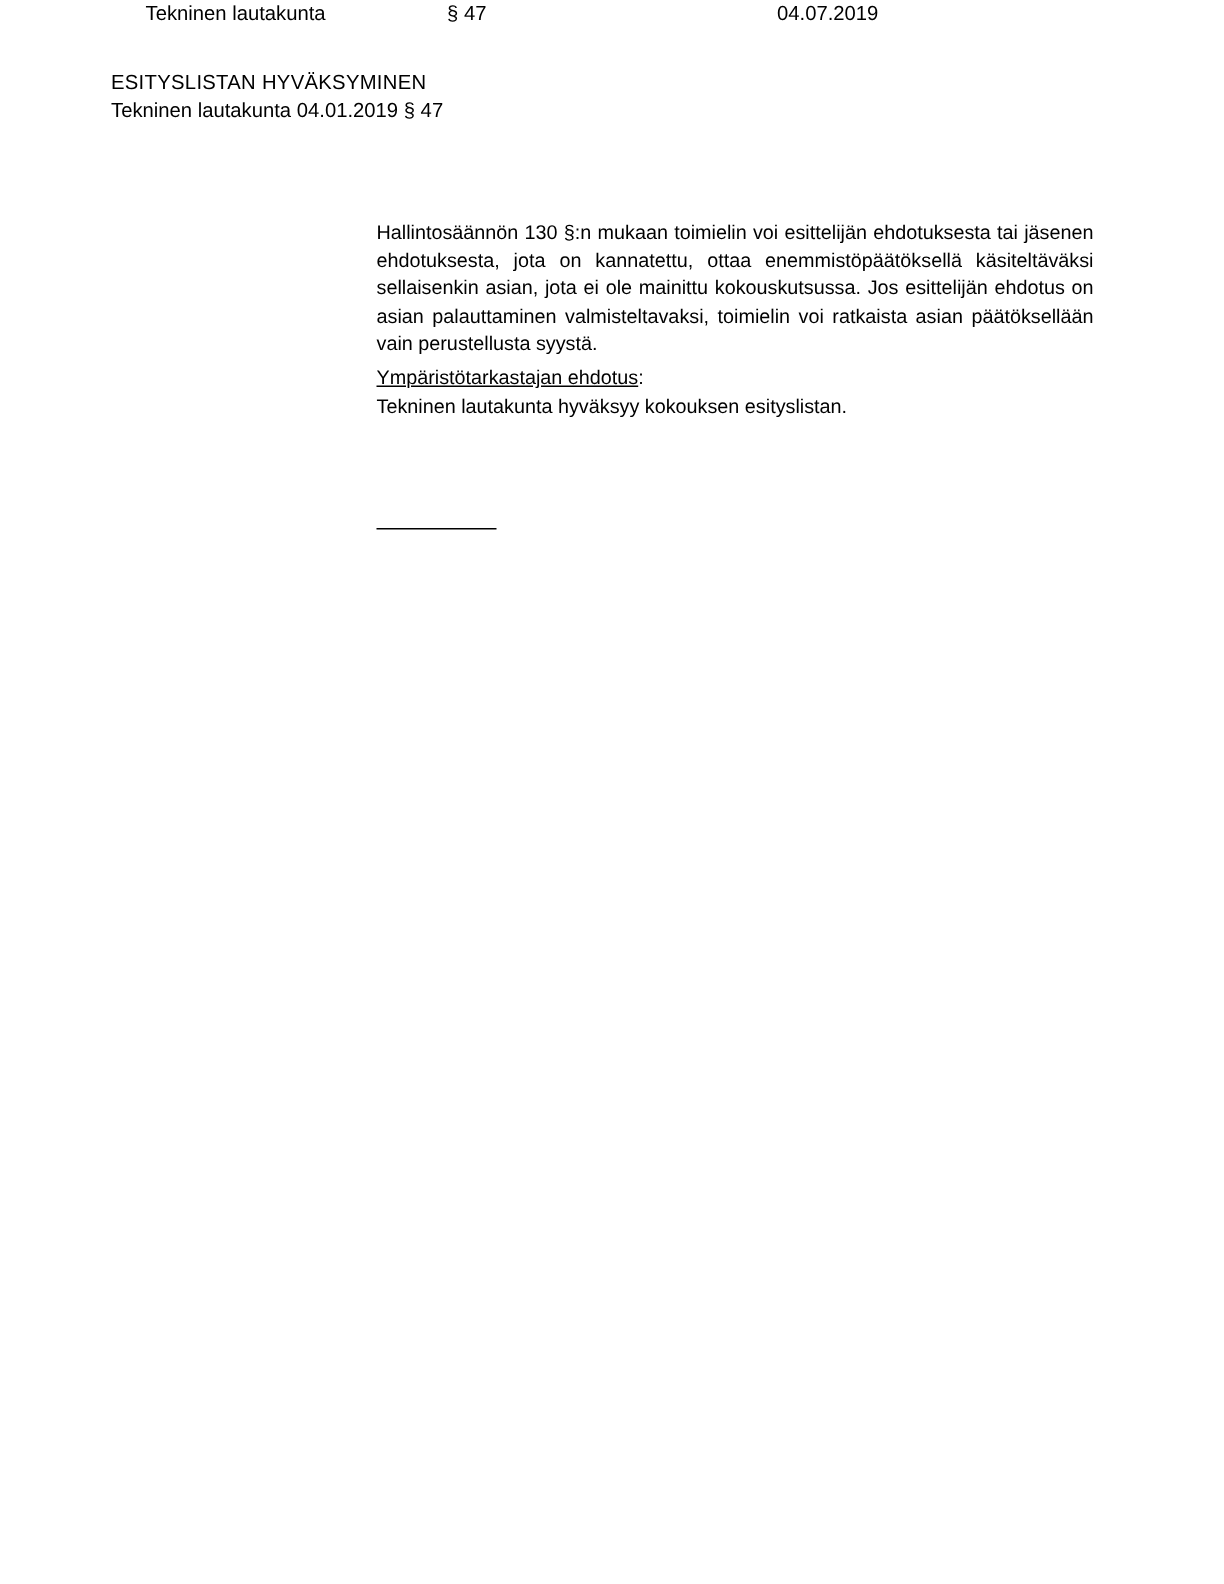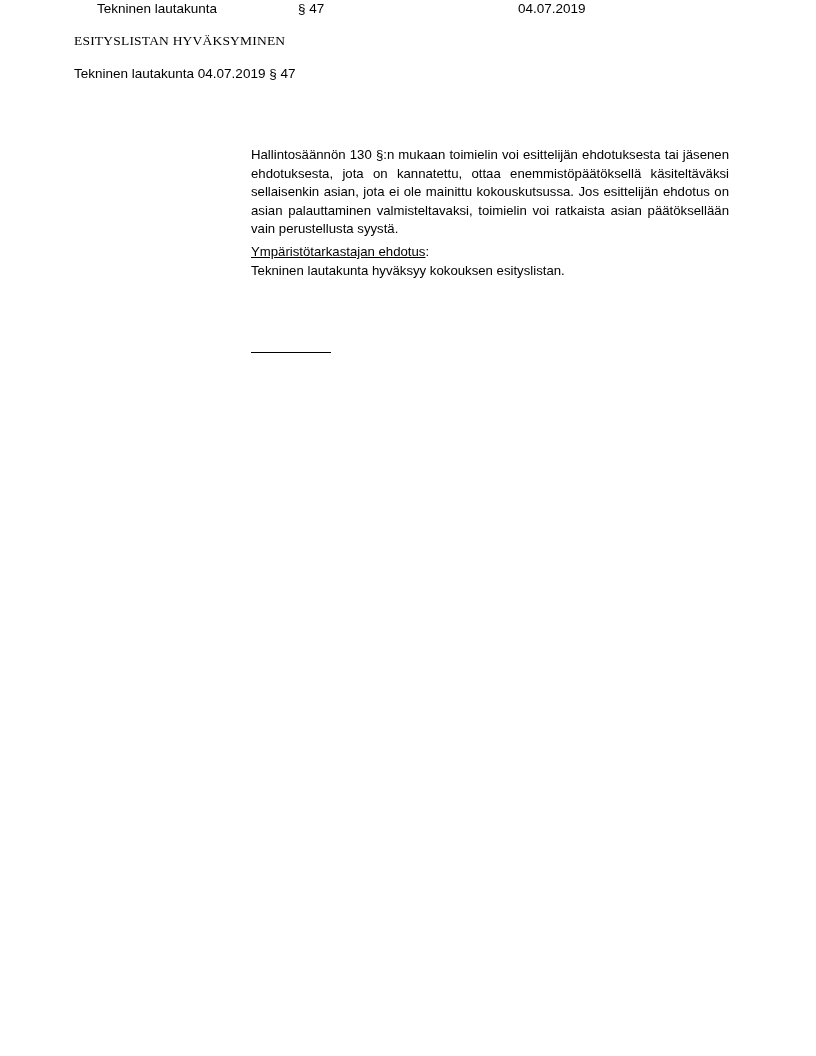--- a/index.html
+++ b/index.html
@@ -43,25 +43,24 @@
     top: 0px;
     text-align: right;
   }
   .header-date {
     position: absolute;
     left: 444px;
     top: 0px;
   }
   .doc-title {
     position: absolute;
-    top: 33px;
+    top: 47px;
     left: 74px;
     font-size: 13.5px;
     letter-spacing: 0.2px;
-    font-family: Liberation Serif, serif;
   }
   .subheading {
     position: absolute;
     top: 66px;
     left: 74px;
     font-size: 13.5px;
   }
   .body-block {
     position: absolute;
     left: 251px;
@@ -93,21 +92,21 @@
 <div class="page">
 
   <div class="header-row">
     <span class="header-organ">Tekninen lautakunta</span>
     <span class="header-section">§ 47</span>
     <span class="header-date">04.07.2019</span>
   </div>
 
   <div class="doc-title">ESITYSLISTAN HYVÄKSYMINEN</div>
 
-  <div class="subheading">Tekninen lautakunta 04.07.2019 § 47</div>
+  <div class="subheading">Tekninen lautakunta 04.01.2019 § 47</div>
 
 
   <div class="body-block p2">Hallintosäännön 130 §:n mukaan toimielin voi esittelijän ehdotuksesta tai jäsenen ehdotuksesta, jota on kannatettu, ottaa enemmistöpäätöksellä käsiteltäväksi sellaisenkin asian, jota ei ole mainittu kokouskutsussa. Jos esittelijän ehdotus on asian palauttaminen valmisteltavaksi, toimielin voi ratkaista asian päätöksellään vain perustellusta syystä.</div>
 
   <div class="body-block p3">
     <span class="line"><span class="underline-label">Ympäristötarkastajan ehdotus</span><span>:</span></span>
     <span class="line">Tekninen lautakunta hyväksyy kokouksen esityslistan.</span>
   </div>
 
 

